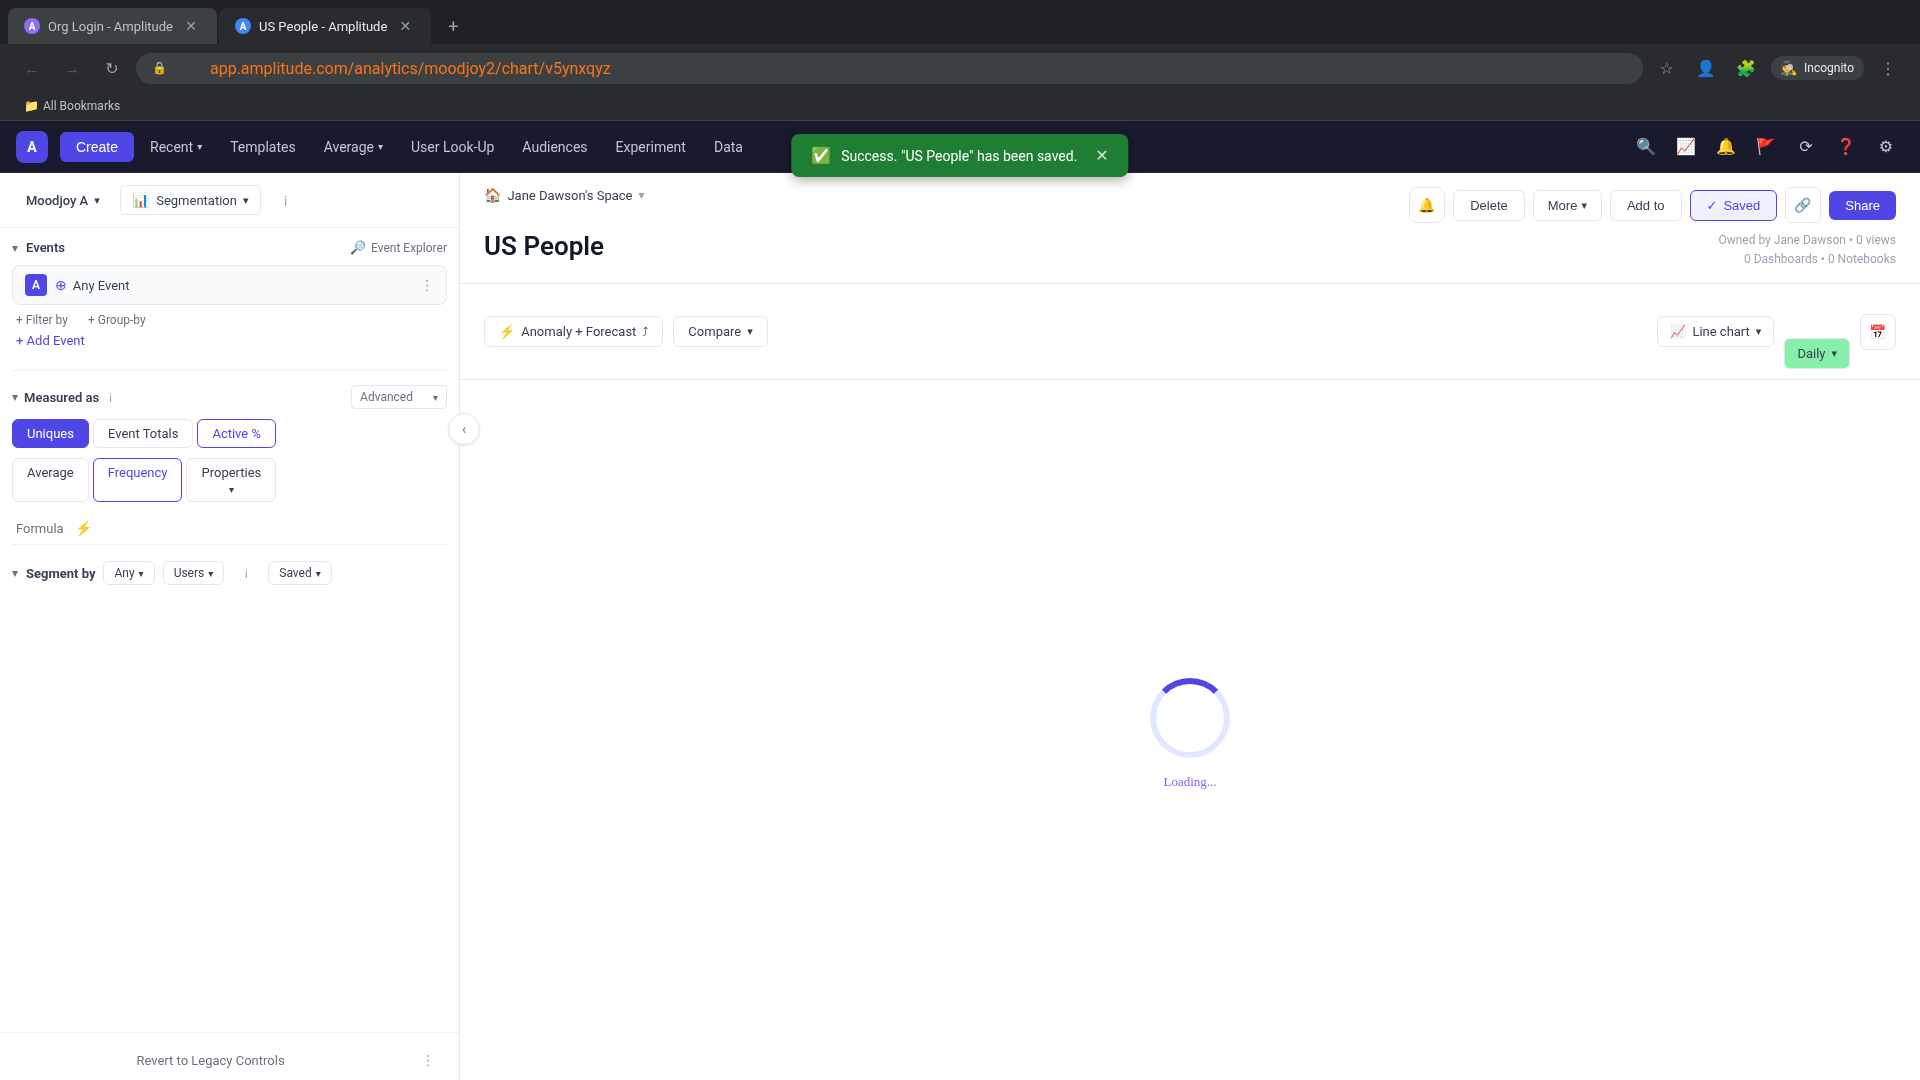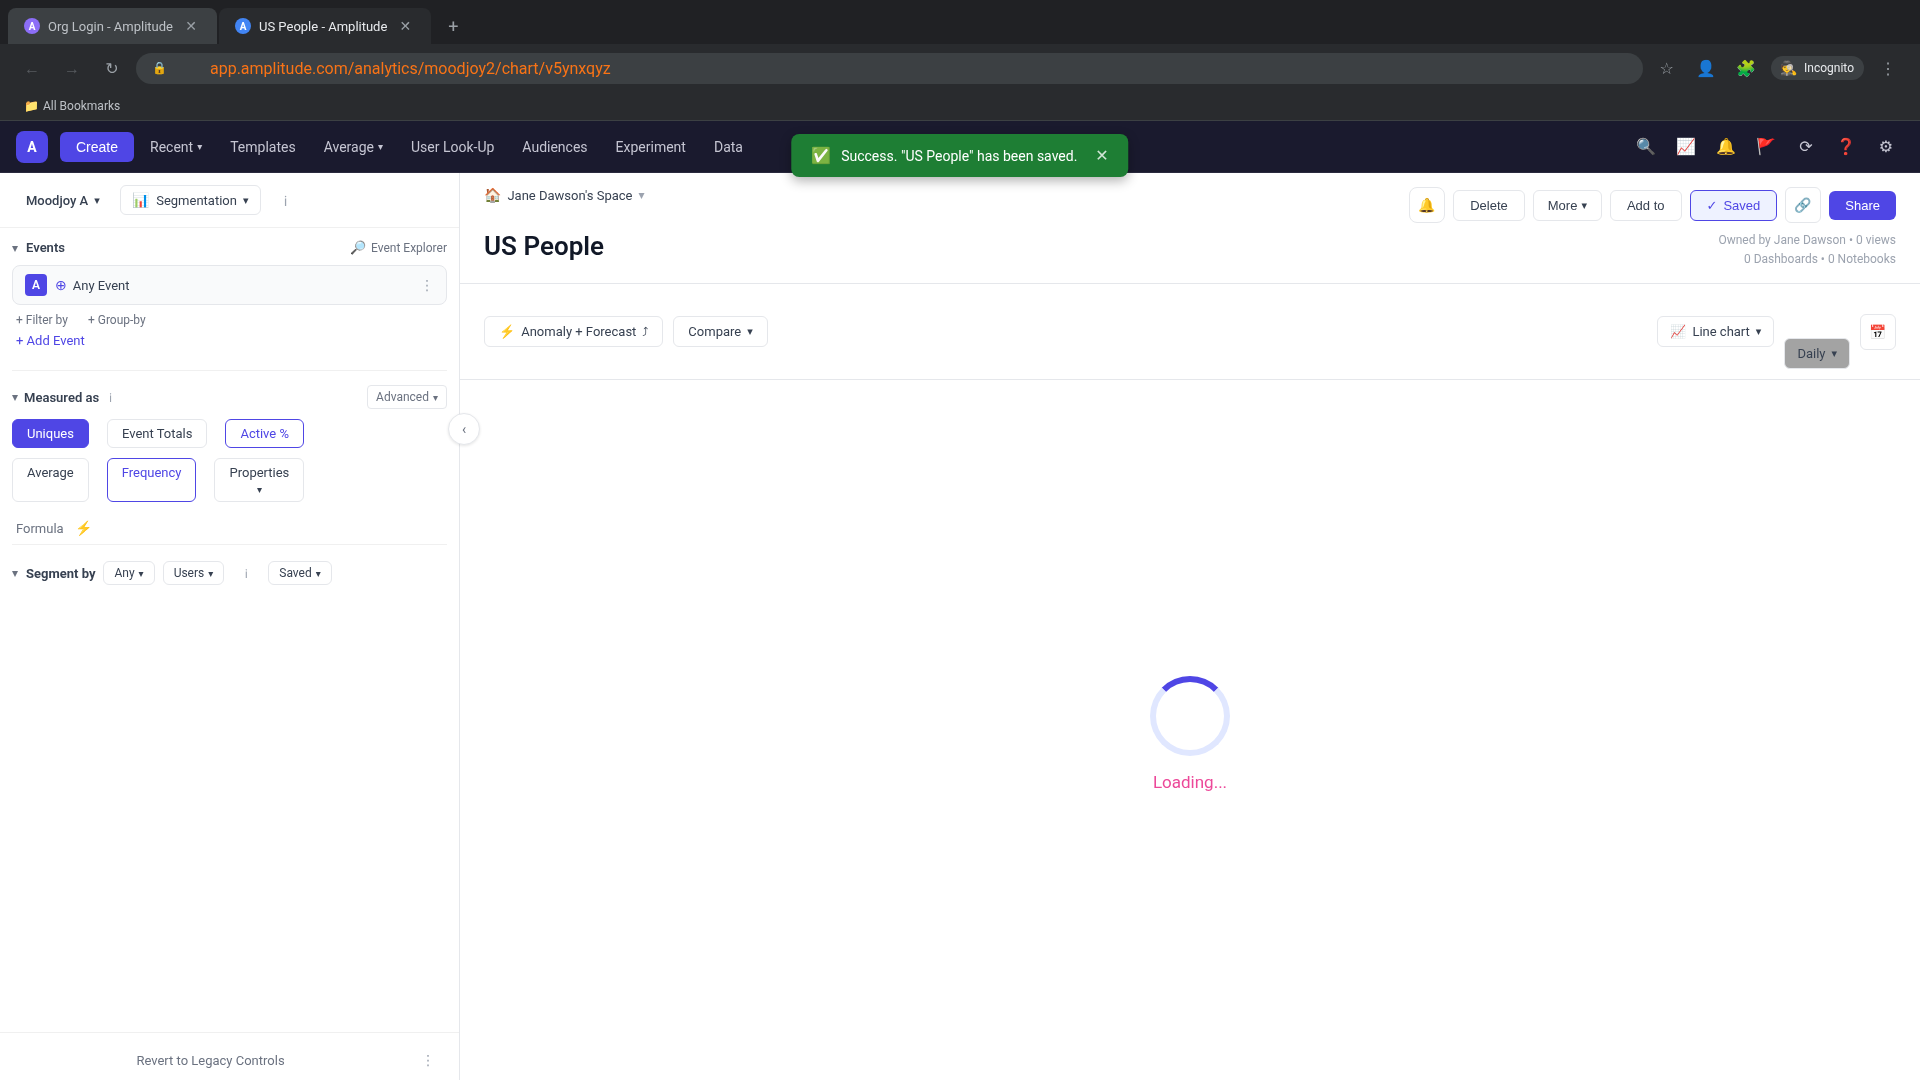--- a/index.html
+++ b/index.html
@@ -62,22 +62,22 @@
     .event-row { display: flex; align-items: center; gap: 8px; padding: 8px 12px; background: #f9fafb; border-radius: 8px; border: 1px solid #e5e7eb; }
     .event-label { width: 22px; height: 22px; background: #4f46e5; color: white; border-radius: 4px; display: flex; align-items: center; justify-content: center; font-size: 12px; font-weight: 600; flex-shrink: 0; }
     .event-name { display: flex; align-items: center; gap: 6px; font-size: 13px; color: #374151; flex: 1; }
     .event-plus { color: #4f46e5; font-size: 14px; }
     .event-menu { color: #9ca3af; cursor: pointer; margin-left: auto; }
     .filter-row { display: flex; gap: 20px; margin-top: 8px; padding-left: 4px; align-items: flex-end; }
     .filter-btn { font-size: 12px; color: #6b7280; cursor: pointer; display: flex; align-items: center; gap: 4px; }
     .add-event-btn { font-size: 13px; color: #4f46e5; cursor: pointer; padding: 6px 4px; display: flex; align-items: center; gap: 4px; }
     .measured-section { border-top: 1px solid #f0f0f0; padding-top: 14px; }
     .measured-row { display: flex; align-items: center; gap: 6px; margin-bottom: 10px; }
-    .advanced-btn { margin-left: auto; display: flex; align-items: center; gap: 4px; font-size: 12px; color: #6b7280; cursor: pointer; padding: 4px 8px; border-radius: 4px; border: 1px solid #e5e7eb; }
-    .metric-tabs { display: flex; flex-wrap: wrap; gap: 18px; margin-bottom: 10px; }
+    .advanced-btn { margin-left: auto; display: flex; align-items: center; gap: 20px; font-size: 12px; color: #6b7280; cursor: pointer; padding: 4px 8px; border-radius: 4px; border: 1px solid #e5e7eb; }
+    .metric-tabs { display: flex; flex-wrap: wrap; gap: 4px; margin-bottom: 10px; }
     .metric-tab { padding: 6px 14px; border-radius: 6px; font-size: 13px; cursor: pointer; border: 1px solid #e5e7eb; background: white; color: #374151; }
     .metric-tab.active { background: #4f46e5; color: white; border-color: #4f46e5; }
     .metric-tab.active-text { color: #4f46e5; border-color: #4f46e5; }
     .formula-row { display: flex; align-items: center; gap: 12px; padding: 8px 4px; font-size: 13px; color: #6b7280; cursor: pointer; }
     .segment-section { border-top: 1px solid #f0f0f0; padding-top: 14px; }
     .segment-row { display: flex; align-items: center; gap: 8px; }
     .segment-label { font-size: 13px; font-weight: 700; color: #374151; }
     .segment-select { padding: 4px 10px; border-radius: 6px; border: 1px solid #e5e7eb; font-size: 12px; color: #374151; cursor: pointer; display: flex; align-items: center; gap: 4px; background: white; }
     .sidebar-footer { padding: 12px 16px; border-top: 1px solid #f0f0f0; display: flex; align-items: center; gap: 8px; }
     .revert-btn { font-size: 13px; color: #6b7280; cursor: pointer; text-decoration: none; flex: 1; text-align: center; }
@@ -104,29 +104,29 @@
     .chart-title { font-size: 26px; font-weight: 600; color: #111827; }
     .chart-meta { text-align: right; font-size: 12px; color: #9ca3af; line-height: 1.6; }
     .chart-description { font-size: 14px; color: #9ca3af; padding: 4px 0 2px; font-style: italic; }
 
     
     .chart-toolbar { background: white; border-bottom: 1px solid #e5e7eb; padding: 10px 24px; display: flex; align-items: center; gap: 10px; }
     .anomaly-btn { display: flex; align-items: center; gap: 6px; padding: 7px 14px; border: 1px solid #e5e7eb; border-radius: 6px; font-size: 13px; cursor: pointer; background: white; color: #374151; }
     .compare-btn { display: flex; align-items: center; gap: 6px; padding: 7px 14px; border: 1px solid #e5e7eb; border-radius: 6px; font-size: 13px; cursor: pointer; background: white; color: #374151; }
     .toolbar-spacer { flex: 1; }
     .line-chart-btn { display: flex; align-items: center; gap: 6px; padding: 7px 12px; border: 1px solid #e5e7eb; border-radius: 6px; font-size: 13px; cursor: pointer; background: white; color: #374151; }
-    .daily-btn { display: flex; align-items: center; gap: 6px; padding: 7px 12px; border: 1px solid #e5e7eb; border-radius: 6px; font-size: 13px; cursor: pointer; background: #a3a3a3; color: #374151; margin-top: 44px; }
+    .daily-btn { display: flex; align-items: center; gap: 6px; padding: 7px 12px; border: 1px solid #e5e7eb; border-radius: 6px; font-size: 13px; cursor: pointer; background: #86efac; color: #374151; margin-top: 44px; }
     .calendar-btn { width: 36px; height: 36px; border: 1px solid #e5e7eb; border-radius: 6px; display: flex; align-items: center; justify-content: center; cursor: pointer; background: white; color: #6b7280; }
 
     
     .chart-body { flex: 1; display: flex; align-items: center; justify-content: center; background: white; margin: 0; }
     .loading-container { display: flex; flex-direction: column; align-items: center; gap: 16px; }
     .spinner { width: 80px; height: 80px; border: 6px solid #e0e7ff; border-top: 6px solid #4f46e5; border-radius: 50%; animation: spin 1s linear infinite; }
     @keyframes spin { to { transform: rotate(360deg); } }
-    .loading-text { font-size: 17px; color: #ec4899; }
+    .loading-text { font-size: 13px; color: #8b5cf6; font-family: Liberation Serif, serif; }
 
     
     .sidebar-scroll::-webkit-scrollbar { width: 6px; }
     .sidebar-scroll::-webkit-scrollbar-track { background: transparent; }
     .sidebar-scroll::-webkit-scrollbar-thumb { background: #d1d5db; border-radius: 3px; }
   </style>
 </head>
 <body>
 
 <div style="position: relative;">

